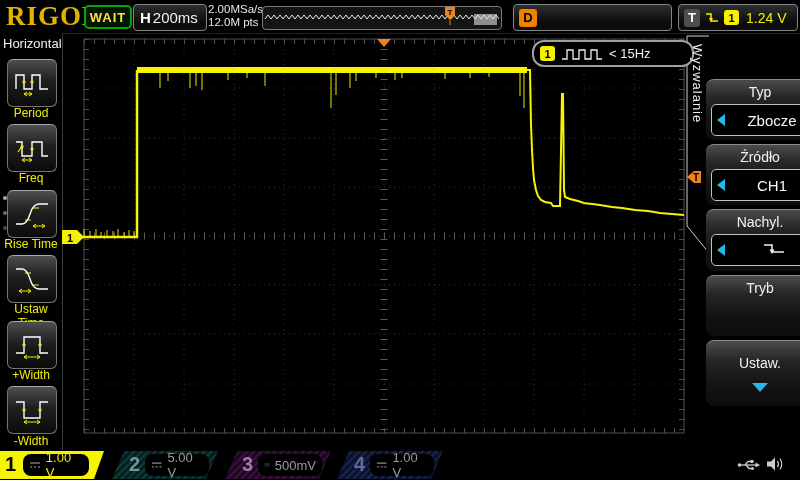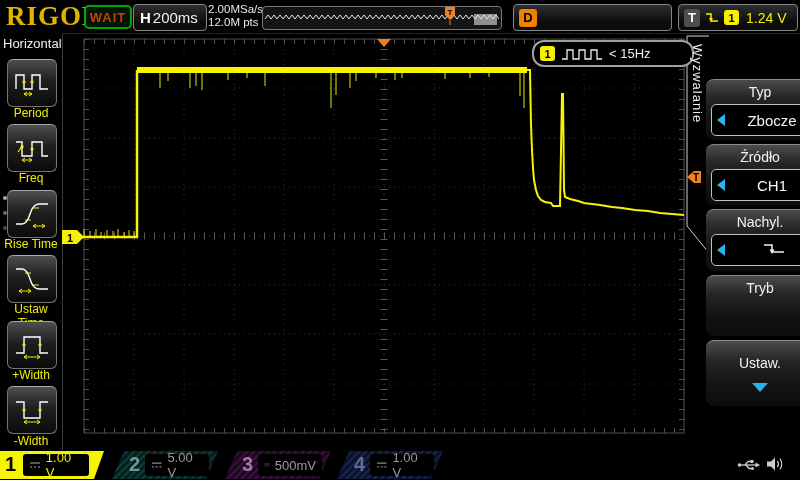--- a/index.html
+++ b/index.html
@@ -5,21 +5,21 @@
   html,body{margin:0;padding:0;background:#000;}
   body{width:800px;height:480px;position:relative;overflow:hidden;
        font-family:"Liberation Sans",sans-serif;-webkit-font-smoothing:none;}
   .abs{position:absolute;}
 
   
   #topbar{position:absolute;left:0;top:0;width:800px;height:33px;background:#000;border-bottom:1px solid #222;}
   #logo{position:absolute;left:6px;top:1px;font-family:"Liberation Serif",serif;font-weight:bold;
         font-size:27px;color:#e0b400;letter-spacing:1px;}
   #wait-badge{position:absolute;left:84px;top:5px;width:44px;height:20px;border:2px solid #00a800;
-        border-radius:5px;color:#c2410c;font-size:13px;font-weight:bold;letter-spacing:1px;
+        border-radius:5px;color:#fde047;font-size:13px;font-weight:bold;letter-spacing:1px;
         display:flex;align-items:center;justify-content:center;background:#001400;}
   .tb-box{position:absolute;top:4px;height:25px;border:1px solid #848484;border-radius:4px;
         background:linear-gradient(180deg,#2e2e2e,#0c0c0c 70%);display:flex;align-items:center;}
   #h-box{left:133px;width:72px;}
   #h-box .hletter{color:#fff;font-weight:bold;font-size:15px;margin-left:6px;}
   #h-box .hval{color:#f0f0f0;font-size:15px;margin-left:2px;}
   #rate{position:absolute;left:208px;top:3px;color:#e8e8e8;font-size:11.5px;line-height:13px;white-space:pre;}
   #preview{position:absolute;left:262px;top:6px;width:238px;height:22px;background:#141414;
         border:1px solid #7a7a7a;border-radius:4px;}
   #d-box{left:513px;width:157px;}
@@ -58,21 +58,21 @@
   .tri-left{width:0;height:0;border-top:6px solid transparent;border-bottom:6px solid transparent;
         border-right:8px solid #2ab4e8;margin-left:5px;}
   .rvtext{flex:1;text-align:center;color:#f5f5f5;font-size:15px;margin-right:10px;padding-left:21px;}
   .tri-down{width:0;height:0;border-left:8px solid transparent;border-right:8px solid transparent;
         border-top:9px solid #2ab4e8;margin:12px auto 0 auto;}
 
   
   #bottombar{position:absolute;left:0;top:450px;width:800px;height:30px;background:#000;}
   .chbadge{position:absolute;top:1px;height:28px;}
   .chnum{position:absolute;font-size:20px;font-weight:bold;top:2px;}
-  .chbox{position:absolute;top:3px;height:22px;background:#000;border-radius:3px;
+  .chbox{position:absolute;top:3px;height:22px;background:#000;border-radius:8px;
         display:flex;align-items:center;gap:5px;padding:0 6px;}
   .chval{font-size:13px;}
 </style>
 </head>
 <body>
 
 <div id="topbar">
   <div id="logo">RIGOL</div>
   <div id="wait-badge">WAIT</div>
 

